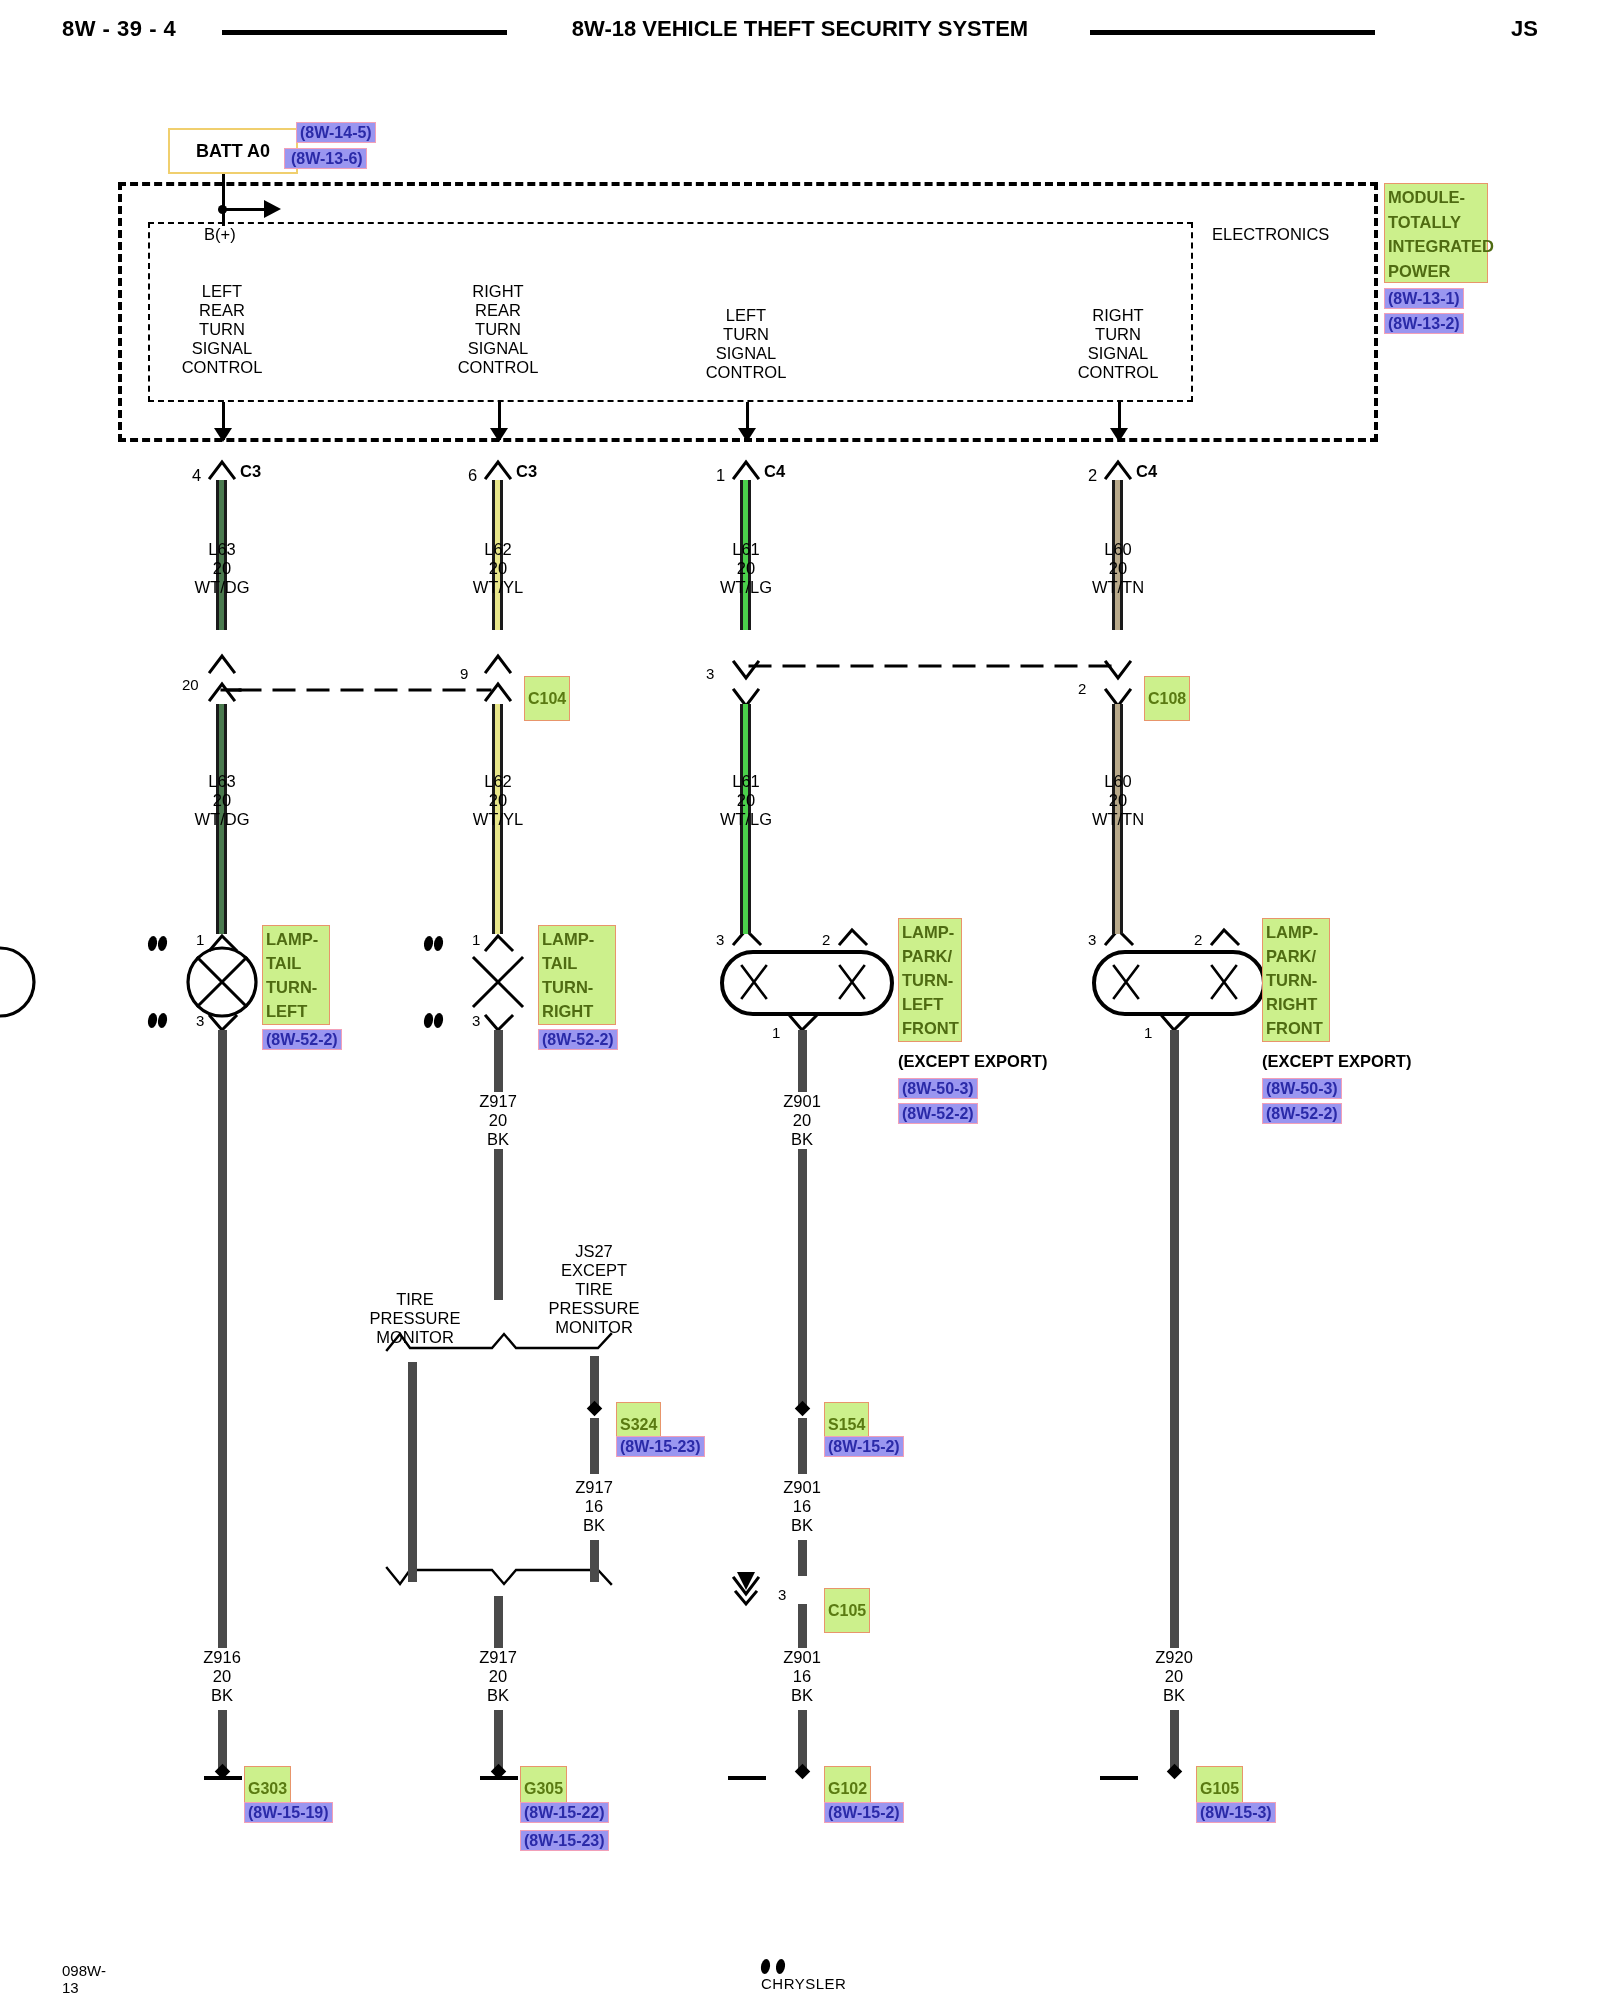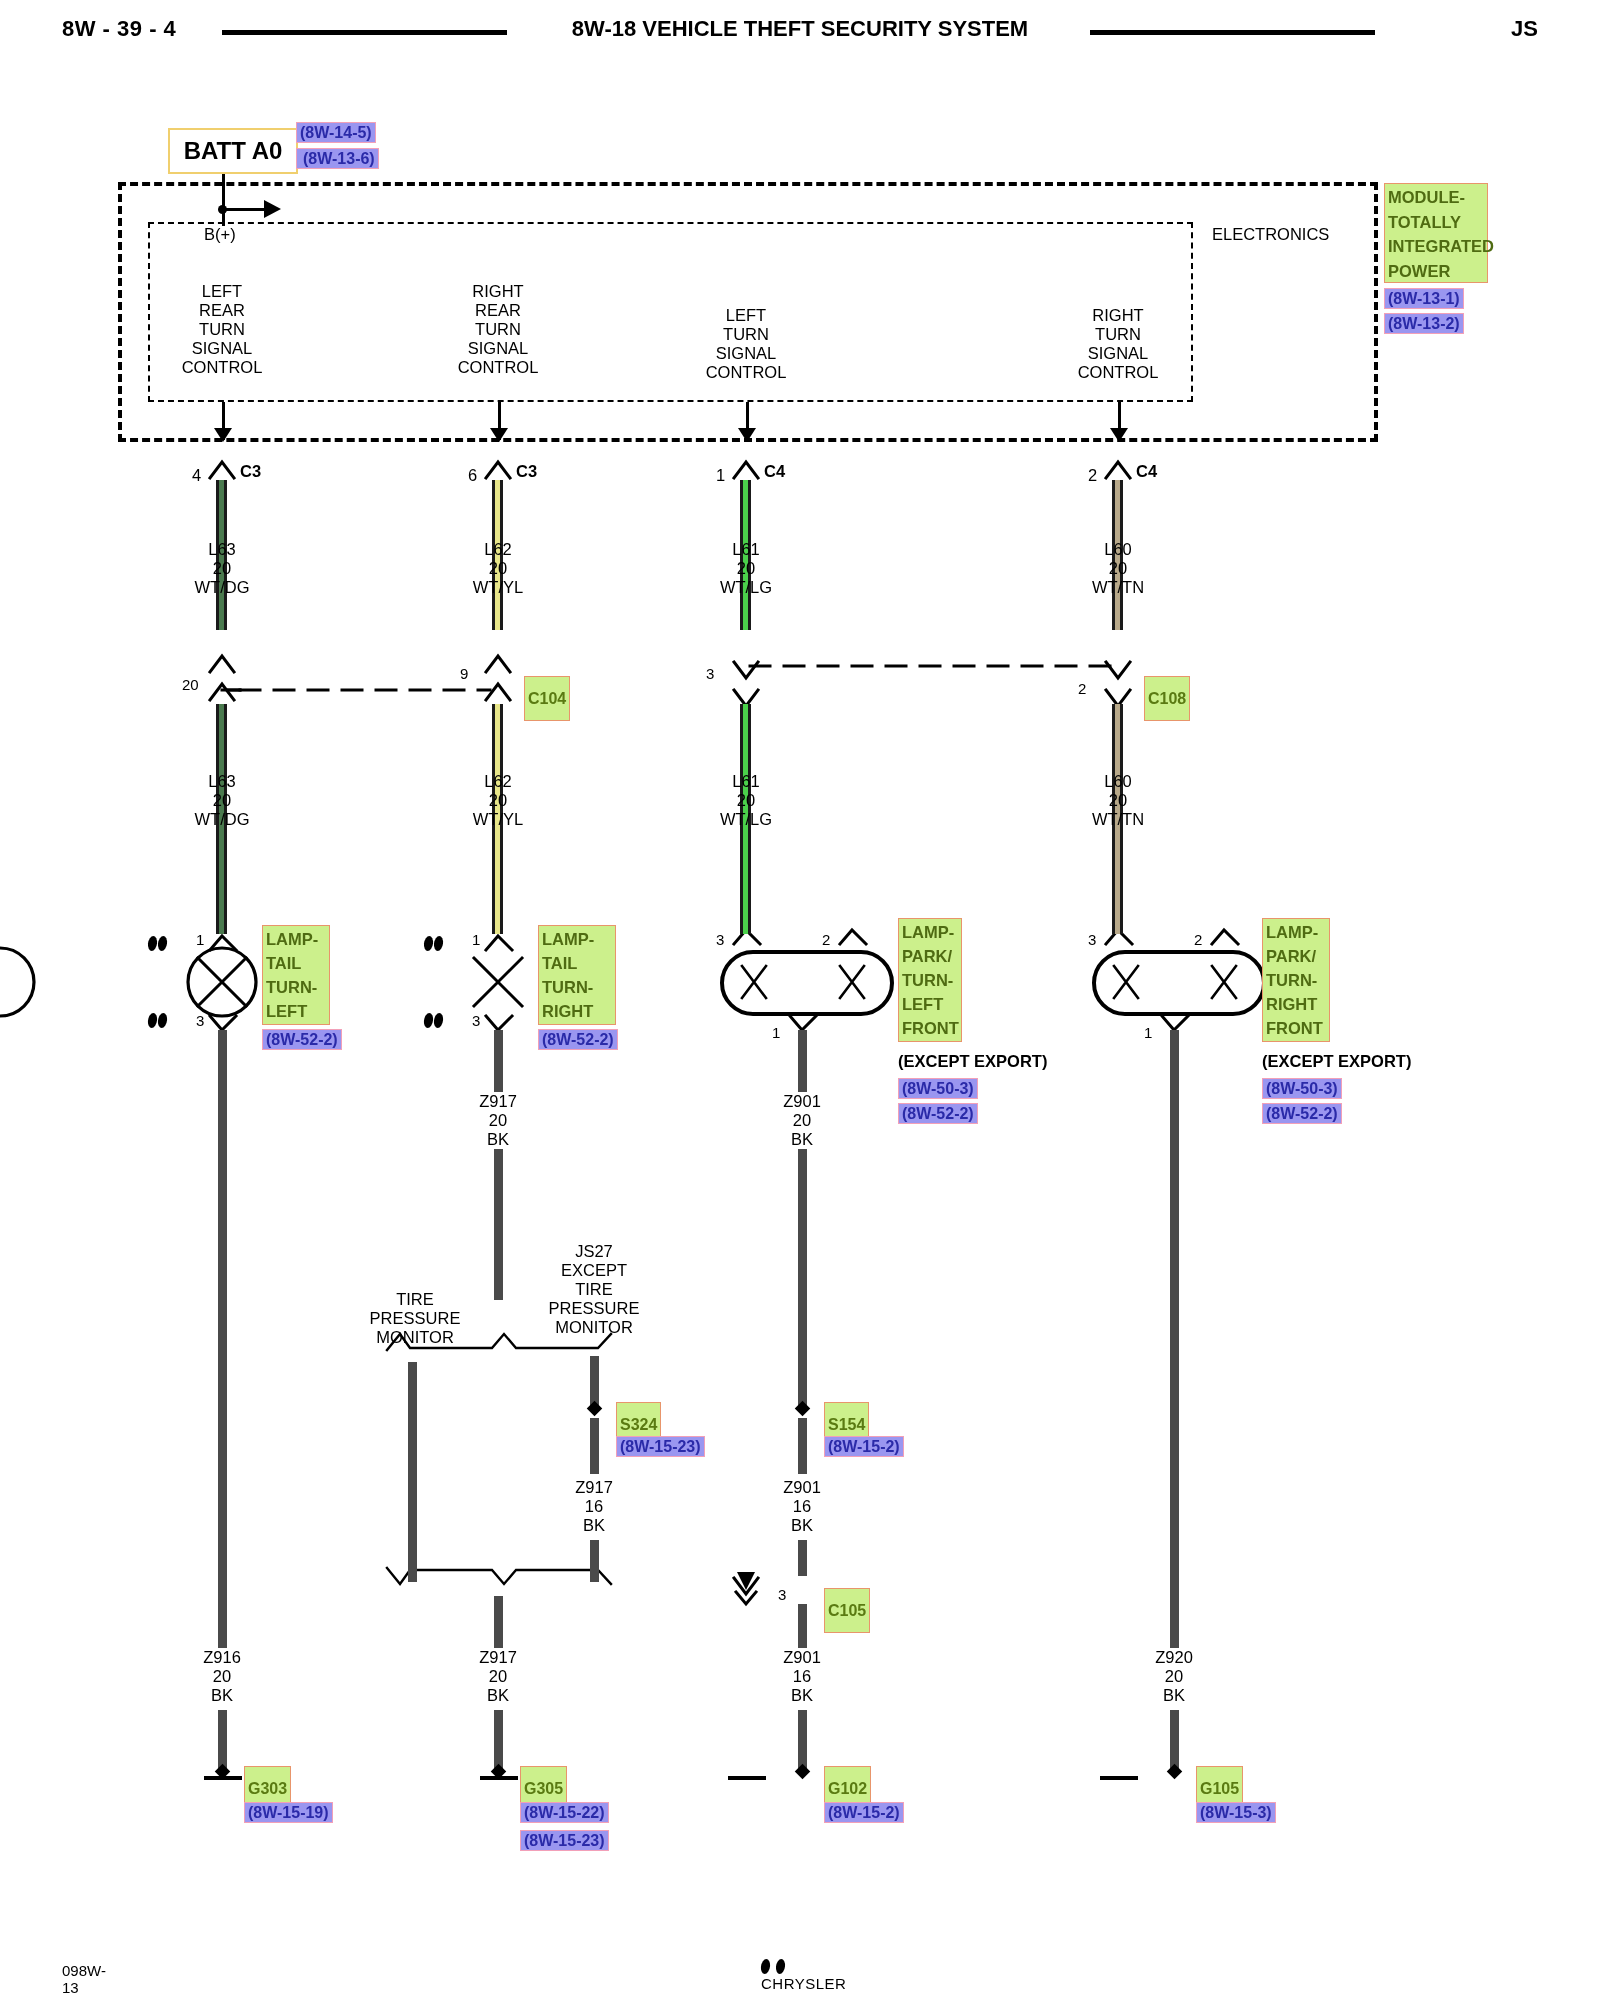--- a/index.html
+++ b/index.html
@@ -49,21 +49,21 @@
   .hl-green{position:absolute;background:#ccf08c;border:1.5px solid #e8956b;
             color:#4f6b12;font-weight:bold;font-size:16.5px;line-height:24px;
             padding:1px 3px;box-sizing:border-box;}
   .hl-blue{position:absolute;background:#9a96f0;border:1.5px solid #f2a0b8;
            color:#2a2aa8;font-weight:bold;font-size:16px;line-height:19px;
            padding:0 3px;box-sizing:border-box;white-space:nowrap;}
   .hl-name{position:absolute;background:#ccf08c;border:1.5px solid #e8956b;
            color:#5a7a12;font-weight:bold;font-size:16px;line-height:19px;
            padding:12px 3px;box-sizing:border-box;white-space:nowrap;}
   .hl-batt{position:absolute;border:2px solid #f0cf6e;background:#fff;
-           box-sizing:border-box;font-weight:bold;font-size:24px;
+           box-sizing:border-box;font-weight:bold;font-size:18px;
            display:flex;align-items:center;justify-content:center;}
 
   
   .arrowd{position:absolute;width:0;height:0;border-left:9px solid transparent;
           border-right:9px solid transparent;border-top:14px solid #000;}
   .arrowr{position:absolute;width:0;height:0;border-top:9px solid transparent;
           border-bottom:9px solid transparent;border-left:17px solid #000;}
   .dot{position:absolute;width:9px;height:9px;background:#000;border-radius:50%;}
   .diamond{position:absolute;width:11px;height:11px;background:#000;
            transform:rotate(45deg);}
@@ -78,21 +78,21 @@
   <div class="rule l"></div>
   <div class="ttl">8W-18 VEHICLE THEFT SECURITY SYSTEM</div>
   <div class="rule r"></div>
   <div class="js">JS</div>
 </div>
 
 <div class="hl-batt" style="left:168px;top:128px;width:130px;height:46px;">
   <span id="battLbl">BATT A0</span>
 </div>
 <div class="hl-blue" style="left:296px;top:122px;">(8W-14-5)</div>
-<div class="hl-blue" style="left:296px;top:148px;padding-left:6px;">(8W-13-6)</div>
+<div class="hl-blue" style="left:284px;top:148px;padding-left:6px;">(8W-13-6)</div>
 
 <div class="dashbox" style="left:118px;top:182px;width:1260px;height:260px;"></div>
 
 <div class="dashbox-thin" style="left:148px;top:222px;width:1045px;height:180px;"></div>
 
 <div class="vline" style="left:222px;top:174px;height:52px;"></div>
 <div class="dot" style="left:218px;top:205px;"></div>
 <div class="hline" style="left:222px;top:208px;width:44px;"></div>
 <div class="arrowr" style="left:264px;top:200px;"></div>
 <div class="txt abs" style="left:204px;top:225px;">B(+)</div>

